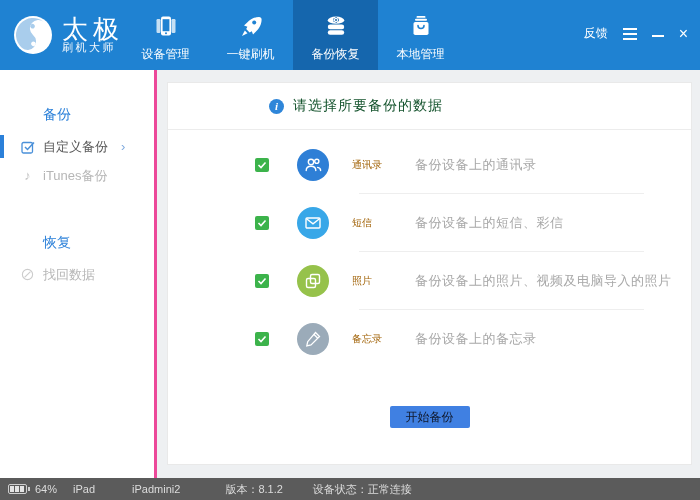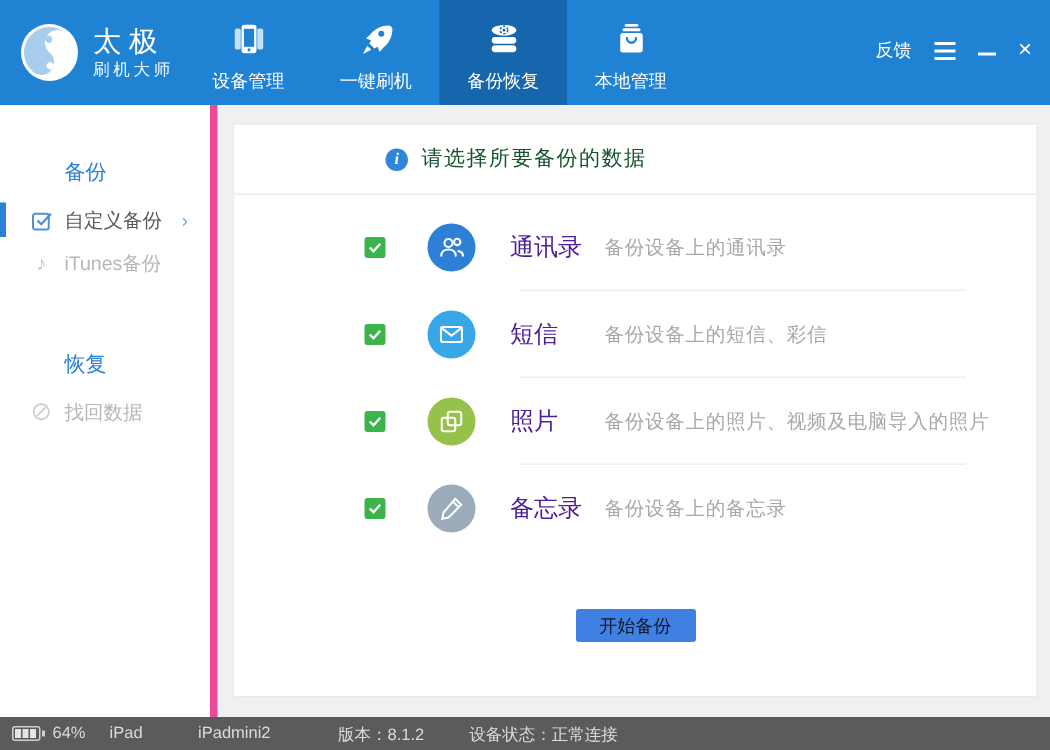--- a/index.html
+++ b/index.html
@@ -5,40 +5,40 @@
   * { margin:0; padding:0; box-sizing:border-box; }
   html,body { width:700px; height:500px; overflow:hidden;
     font-family:"Liberation Sans","DejaVu Sans",sans-serif; }
   .app { width:700px; height:500px; display:flex; flex-direction:column; background:#eef0f2; }
 
   
   .header { position:relative; height:70px; background:#1f82d2; flex:0 0 auto; }
   .logo { position:absolute; left:13px; top:15px; display:flex; align-items:center; }
   .logo svg { display:block; }
   .brand { margin-left:9px; color:#fff; }
-  .brand-title { font-size:19px; letter-spacing:5px; line-height:24px; }
+  .brand-title { font-size:26px; letter-spacing:5px; line-height:24px; }
   .brand-sub { font-size:11px; letter-spacing:2.5px; line-height:13px; opacity:.95; }
 
   .nav { display:flex; height:78px; margin-left:123px; }
   .tab { width:85px; height:70px; display:flex; flex-direction:column; align-items:center;
          justify-content:flex-end; padding-bottom:7px; color:#fff; font-size:12px; cursor:pointer; }
   .tab .t-icon { height:32px; display:flex; align-items:center; justify-content:center; margin-bottom:4px; }
   .tab.active { background:#1566ad; }
 
   .win { position:absolute; top:25px; right:12px; display:flex; align-items:center; gap:15px; color:#fff; }
   .feedback { font-size:12px; cursor:pointer; }
   .menu-ic { width:14px; display:flex; flex-direction:column; gap:3px; cursor:pointer; }
   .menu-ic i { display:block; height:2px; background:#fff; }
   .min-ic { width:12px; height:2px; background:#fff; margin-top:5px; cursor:pointer; }
   .close-ic { font-size:16px; line-height:14px; cursor:pointer; }
 
   
   .content { flex:1; display:flex; min-height:0; }
 
-  .sidebar { width:145px; background:#fff; border-right:5px solid #ec4899; }
+  .sidebar { width:157px; background:#fff; border-right:3px solid #ec4899; }
   .sec-title { color:#2b80d9; font-size:14px; margin:36px 0 8px 43px; }
   .sec-title.second { margin-top:44px; }
   .side-item { position:relative; height:29px; display:flex; align-items:center;
                padding-left:20px; font-size:13px; color:#b6b6b6; cursor:pointer; }
   .side-item .s-ic { width:15px; display:flex; justify-content:center; margin-right:8px; color:#c4c4c4; font-size:13px; }
   .side-item.selected { color:#595959; }
   .side-item.selected::before { content:""; position:absolute; left:0; top:3px; bottom:3px; width:4px; background:#2b80d9; }
   .chev { margin-left:13px; color:#7fa9dd; font-size:13px; }
 
   .main { flex:1; padding:12px 8px 13px 10px; min-width:0; }
@@ -51,21 +51,21 @@
   .banner-text { color:#14532d; font-size:14px; letter-spacing:1px; }
 
   .rows { padding-top:6px; }
   .row { position:relative; height:58px; display:flex; align-items:center; }
   .cbx { margin-left:87px; width:14px; height:14px; background:#3cb34b; border-radius:2px;
          display:flex; align-items:center; justify-content:center; cursor:pointer; flex:0 0 auto; }
   .circle { margin-left:28px; width:32px; height:32px; border-radius:50%;
             display:flex; align-items:center; justify-content:center; flex:0 0 auto; }
   .c-contacts { background:#2e7fd6; } .c-sms { background:#38a7e8; }
   .c-photos { background:#96c24b; } .c-notes { background:#9babb9; }
-  .r-title { margin-left:23px; width:63px; font-size:16px; color:#4c1d95; flex:0 0 auto;font-family:Liberation Mono, monospace; }
+  .r-title { margin-left:23px; width:63px; font-size:10px; color:#a16207; flex:0 0 auto;font-family:Liberation Mono, monospace; }
   .r-desc { font-size:13px; color:#a8a8a8; letter-spacing:.5px; }
   .row .divider { position:absolute; left:191px; right:47px; bottom:0; border-bottom:1px solid #eeeeee; }
 
   .btn-area { text-align:center; margin-top:38px; }
   .start-btn { width:80px; height:22px; background:#4080e2; color:#0f172a; border:0; border-radius:2px;
                font-size:12px; font-family:inherit; cursor:pointer; }
 
   
   .statusbar { height:22px; background:#5b5b5b; color:#dcdcdc; font-size:11px;
                display:flex; align-items:center; flex:0 0 auto; }

